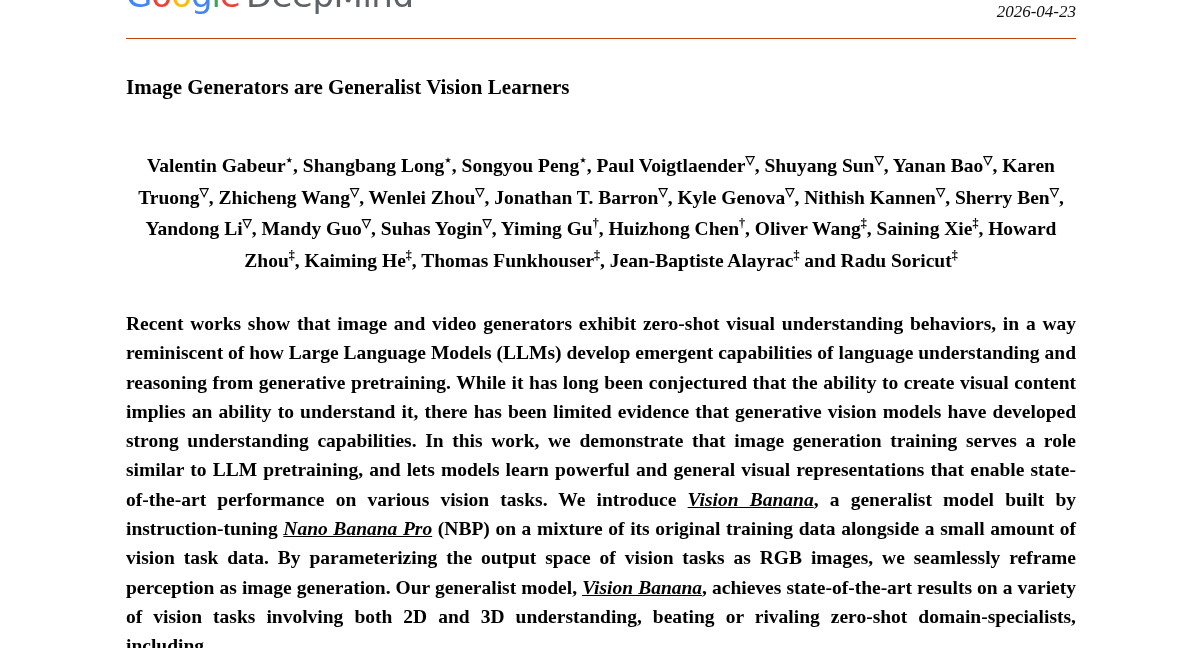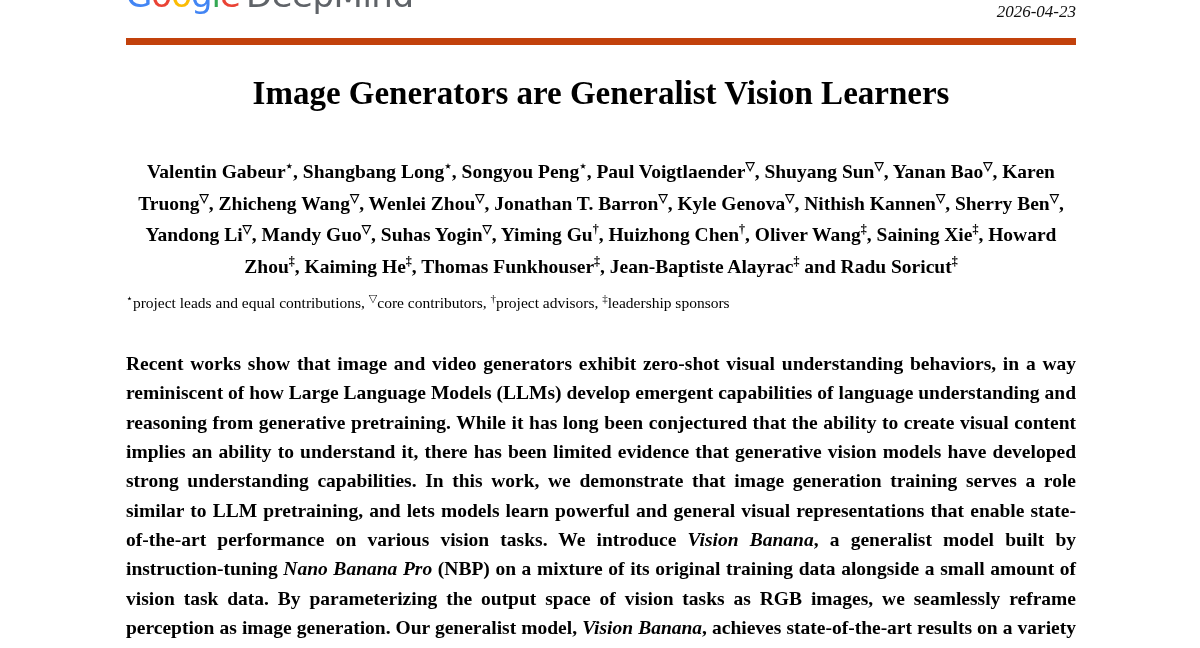--- a/index.html
+++ b/index.html
@@ -31,21 +31,21 @@
     position: absolute;
     left: 126px;
     top: 0px;
     width: 950px;
     height: 648px;
   }
 
   .header-row {
     position: relative;
     height: 38px;
-    border-bottom: 7px solid #c2410c;
+    border-bottom: 1px solid #c2410c;
   }
 
   .logo {
     position: absolute;
     left: 0px;
     top: -22px;
     font-size: 34px;
     line-height: 34px;
     white-space: nowrap;
   }
@@ -75,24 +75,23 @@
     font-family: "Liberation Serif", serif;
     font-style: italic;
     font-size: 17px;
     color: #111111;
   }
 
   h1.title {
     margin: 28px 0 0 0;
     font-family: "Liberation Serif", serif;
     font-weight: 700;
-    font-size: 33px;
+    font-size: 21px;
     line-height: 40px;
     letter-spacing: 0px;
-    text-align: center;
   }
 
   .authors {
     margin-top: 40px;
     font-family: "Liberation Serif", serif;
     font-weight: 700;
     font-size: 19.5px;
     line-height: 26px;
     text-align: center;
   }
@@ -116,21 +115,21 @@
 
   .abstract {
     margin-top: 36px;
     font-family: "Liberation Serif", serif;
     font-weight: 700;
     font-size: 19.5px;
     line-height: 29.3px;
     text-align: justify;
     text-justify: inter-word;
   }
-  .abstract i { font-style: italic; }
+  .abstract i { font-style: italic; text-decoration: underline; }
 </style>
 </head>
 <body>
 
 <div class="arxiv-stamp">
   
 </div>
 
 <div class="page">
 
@@ -138,17 +137,16 @@
     <div class="logo">
       <span class="g-word"><span class="c1">G</span><span class="c2">o</span><span class="c3">o</span><span class="c4">g</span><span class="c5">l</span><span class="c6">e</span></span><span class="dm-word">DeepMind</span>
     </div>
     <div class="date">2026-04-23</div>
   </div>
 
   <h1 class="title">Image Generators are Generalist Vision Learners</h1>
 
   <div class="authors">Valentin Gabeur<sup>⋆</sup>, Shangbang Long<sup>⋆</sup>, Songyou Peng<sup>⋆</sup>, Paul Voigtlaender<sup>▽</sup>, Shuyang Sun<sup>▽</sup>, Yanan Bao<sup>▽</sup>, Karen Truong<sup>▽</sup>, Zhicheng Wang<sup>▽</sup>, Wenlei Zhou<sup>▽</sup>, Jonathan T. Barron<sup>▽</sup>, Kyle Genova<sup>▽</sup>, Nithish Kannen<sup>▽</sup>, Sherry Ben<sup>▽</sup>, Yandong Li<sup>▽</sup>, Mandy Guo<sup>▽</sup>, Suhas Yogin<sup>▽</sup>, Yiming Gu<sup>†</sup>, Huizhong Chen<sup>†</sup>, Oliver Wang<sup>‡</sup>, Saining Xie<sup>‡</sup>, Howard Zhou<sup>‡</sup>, Kaiming He<sup>‡</sup>, Thomas Funkhouser<sup>‡</sup>, Jean-Baptiste Alayrac<sup>‡</sup> and Radu Soricut<sup>‡</sup></div>
 
-  <div class="affil-note"><sup>⋆</sup>project leads and equal contributions, <sup>▽</sup>core contributors, <sup>†</sup>project advisors, <sup>‡</sup>leadership sponsors</div>
 
   <div class="abstract">Recent works show that image and video generators exhibit zero-shot visual understanding behaviors, in a way reminiscent of how Large Language Models (LLMs) develop emergent capabilities of language understanding and reasoning from generative pretraining. While it has long been conjectured that the ability to create visual content implies an ability to understand it, there has been limited evidence that generative vision models have developed strong understanding capabilities. In this work, we demonstrate that image generation training serves a role similar to LLM pretraining, and lets models learn powerful and general visual representations that enable state-of-the-art performance on various vision tasks. We introduce <i>Vision Banana</i>, a generalist model built by instruction-tuning <i>Nano Banana Pro</i> (NBP) on a mixture of its original training data alongside a small amount of vision task data. By parameterizing the output space of vision tasks as RGB images, we seamlessly reframe perception as image generation. Our generalist model, <i>Vision Banana</i>, achieves state-of-the-art results on a variety of vision tasks involving both 2D and 3D understanding, beating or rivaling zero-shot domain-specialists, including </div>
 
 </div>
 
 </body></html>

